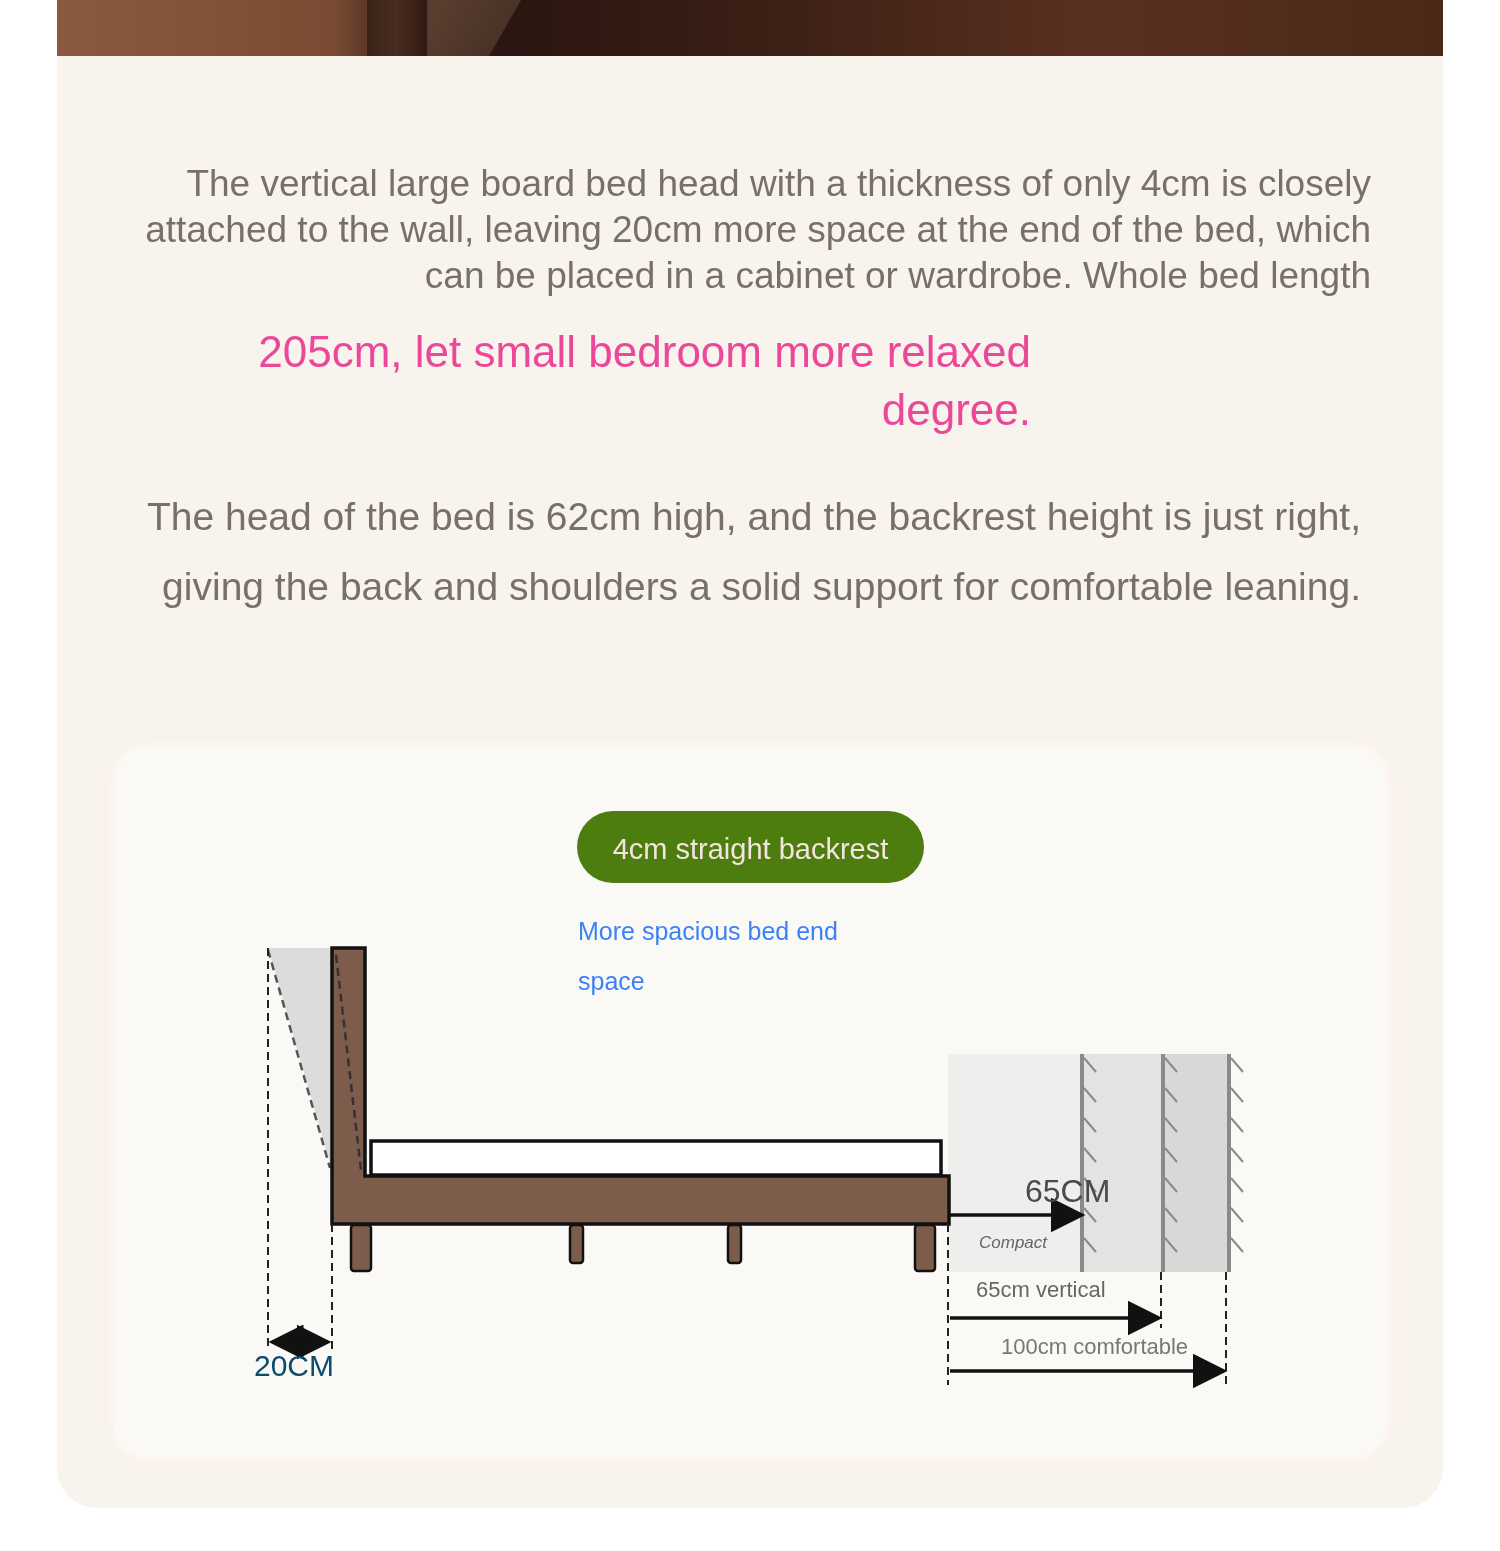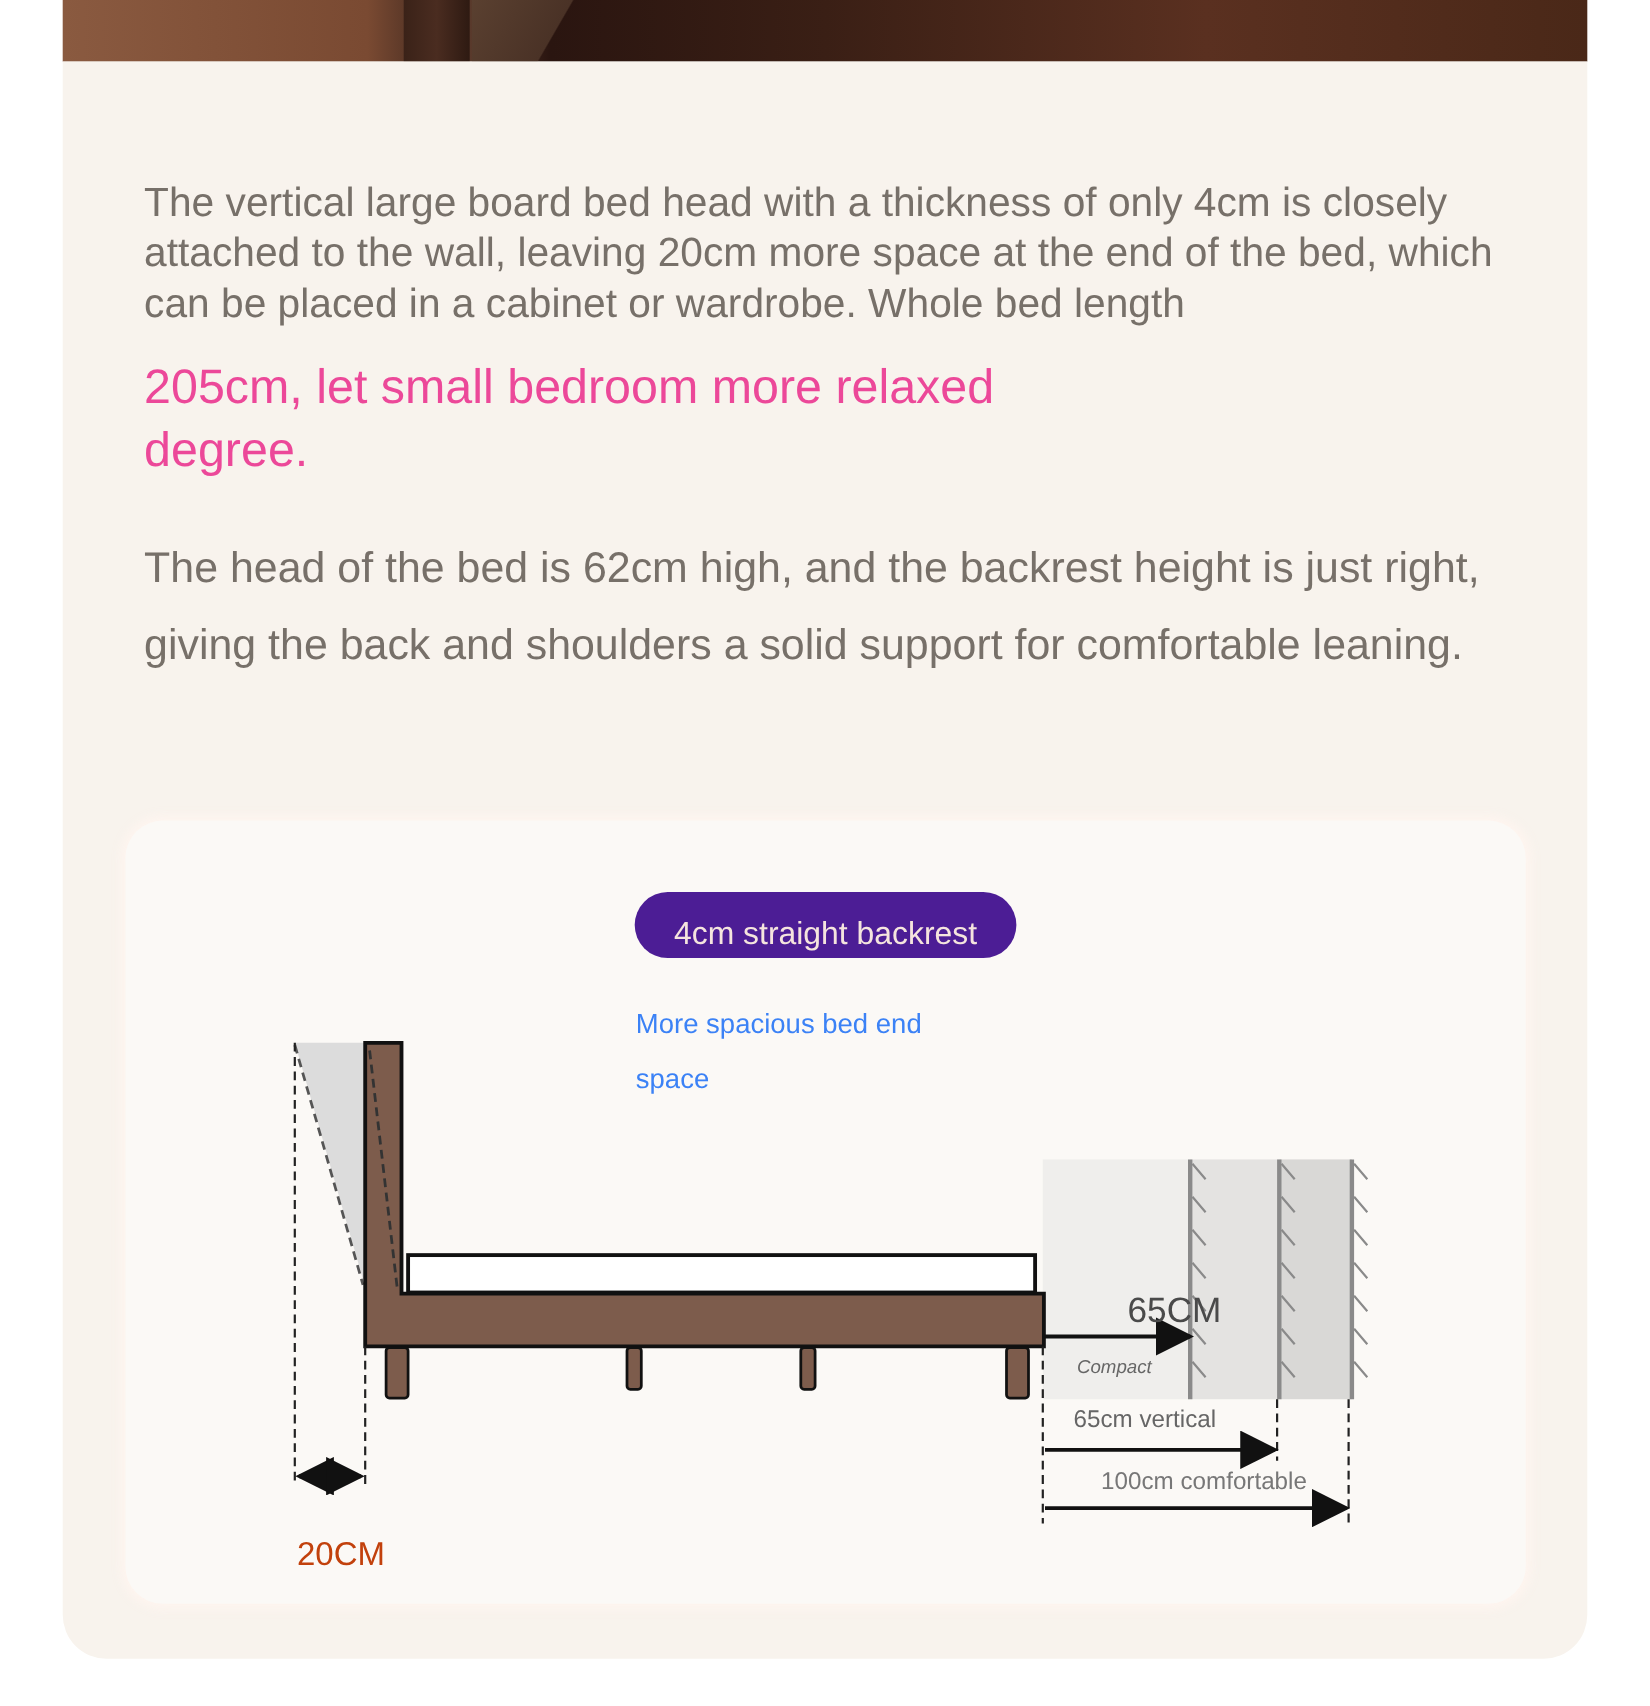--- a/index.html
+++ b/index.html
@@ -20,43 +20,43 @@
   .hero-photo .wedge {
     position:absolute; top:0; bottom:0; left:372px; width:120px;
     background: linear-gradient(120deg,#5a4030 0%,#4a3226 60%,transparent 61%);
   }
   .card {
     position:absolute; left:57px; top:56px; width:1386px; height:1452px;
     background:#f8f3ed;
     border-radius:0 0 40px 40px;
   }
   .para {
-    position:absolute; left:131px; margin:0; color:#777069;
+    position:absolute; left:131px; margin:0; color:#777069;text-align:right;
   }
   .p1 { top:161px; width:1240px; font-size:37px; line-height:46px; }
   .p2 { top:323px; width:900px; font-size:44px; line-height:58px; color:#ec4899; }
   .p3 { top:482px; width:1230px; font-size:39px; line-height:70px; }
 
   .diagram-panel {
     position:absolute; left:114px; top:746px; width:1273px; height:712px;
     background:#fbf9f6; border-radius:34px;
     box-shadow:0 0 10px 4px rgba(255,245,240,0.9);
   }
   .pill {
-    position:absolute; left:577px; top:811px; width:347px; height:60px;
-    border-radius:38px; background:#4c1d95;
+    position:absolute; left:577px; top:811px; width:347px; height:72px;
+    border-radius:38px; background:#4d7c0f;
     color:#f5e4de; font-size:29px; line-height:76px; text-align:center;
   }
   .sub {
     position:absolute; left:578px; top:906px; width:300px;
     font-size:25px; line-height:50px; color:#3b82f6;
   }
   svg.diagram { position:absolute; left:0; top:0; }
   .lbl { position:absolute; color:#555; white-space:nowrap; }
-  .lbl-20cm { left:270px; top:1349px; font-size:30px; color:#c2410c;margin-top:48px; }
+  .lbl-20cm { left:254px; top:1349px; font-size:30px; color:#0c4a6e; }
   .lbl-65CM { left:1025px; top:1173px; font-size:32px; color:#4a4a4a; }
   .lbl-compact { left:979px; top:1233px; font-size:17px; color:#666;font-style:italic; }
   .lbl-moderate { left:976px; top:1277px; font-size:22px; color:#666; }
   .lbl-comfortable { left:1001px; top:1334px; font-size:22px; color:#777; }
 </style>
 </head>
 <body>
 
 <div class="hero-photo">
   <div class="plank"></div>

